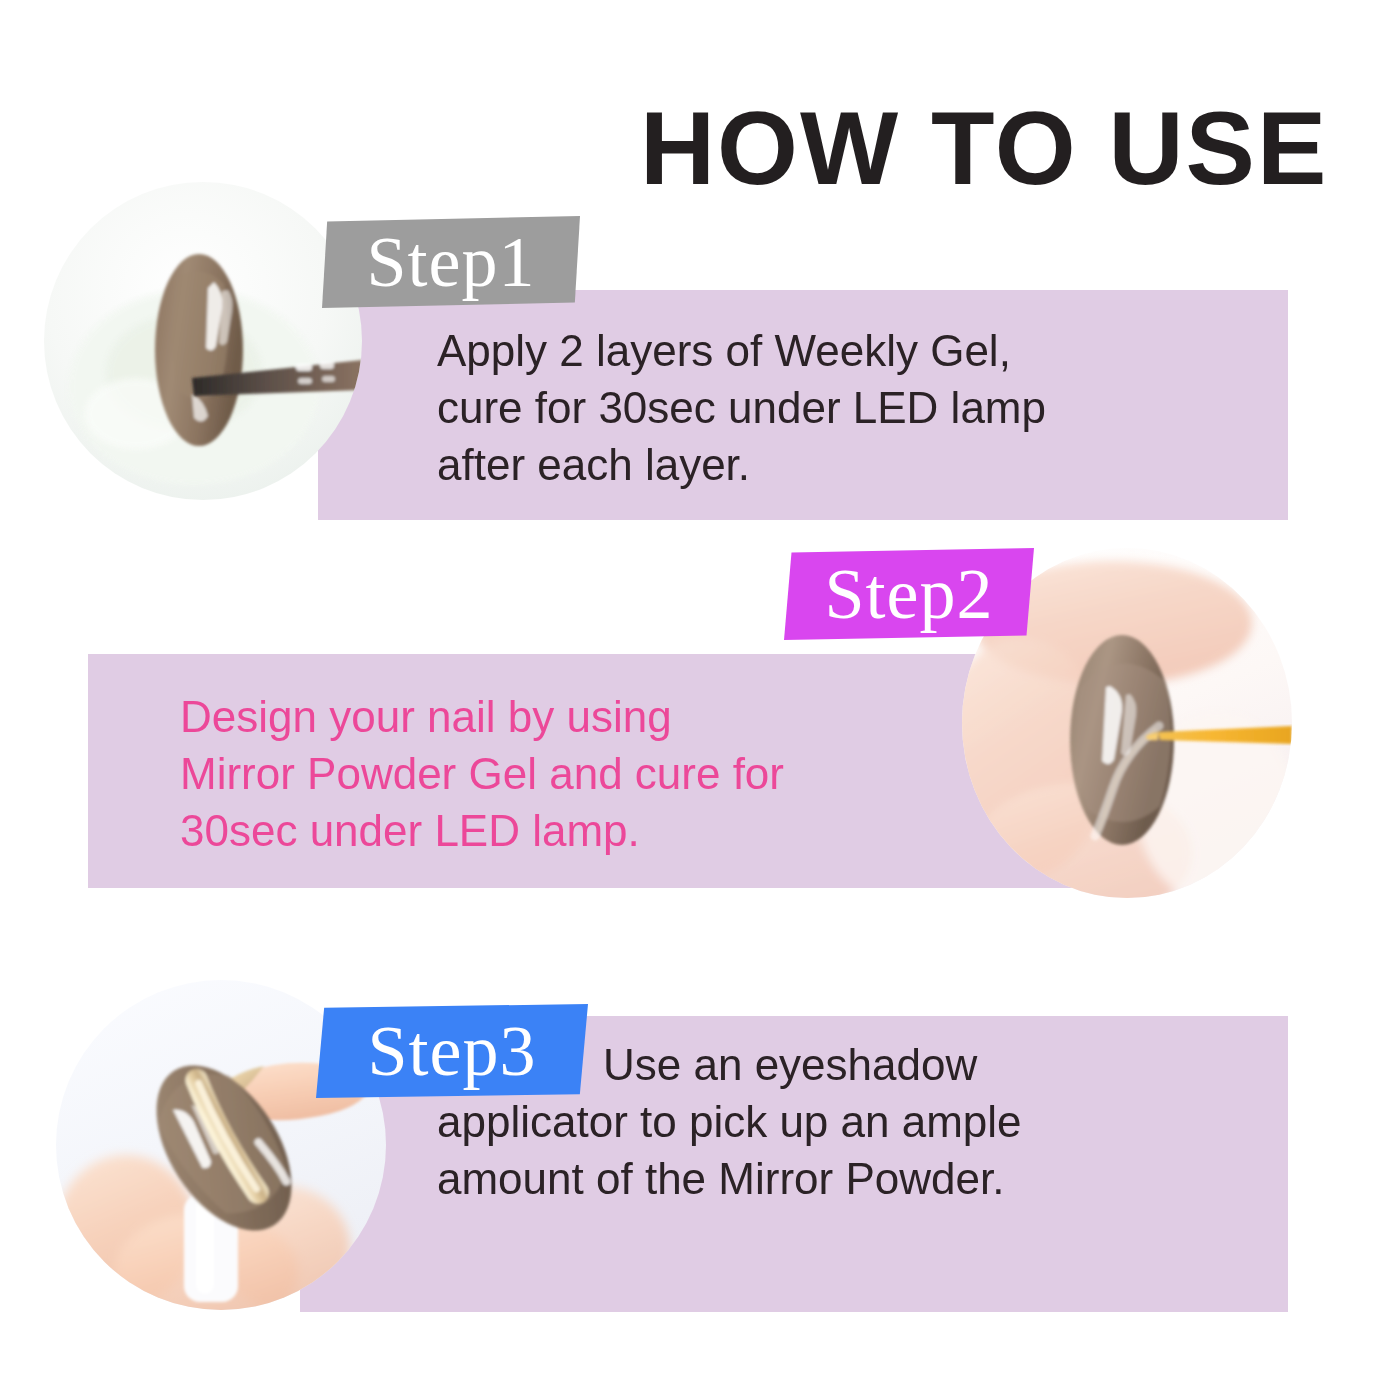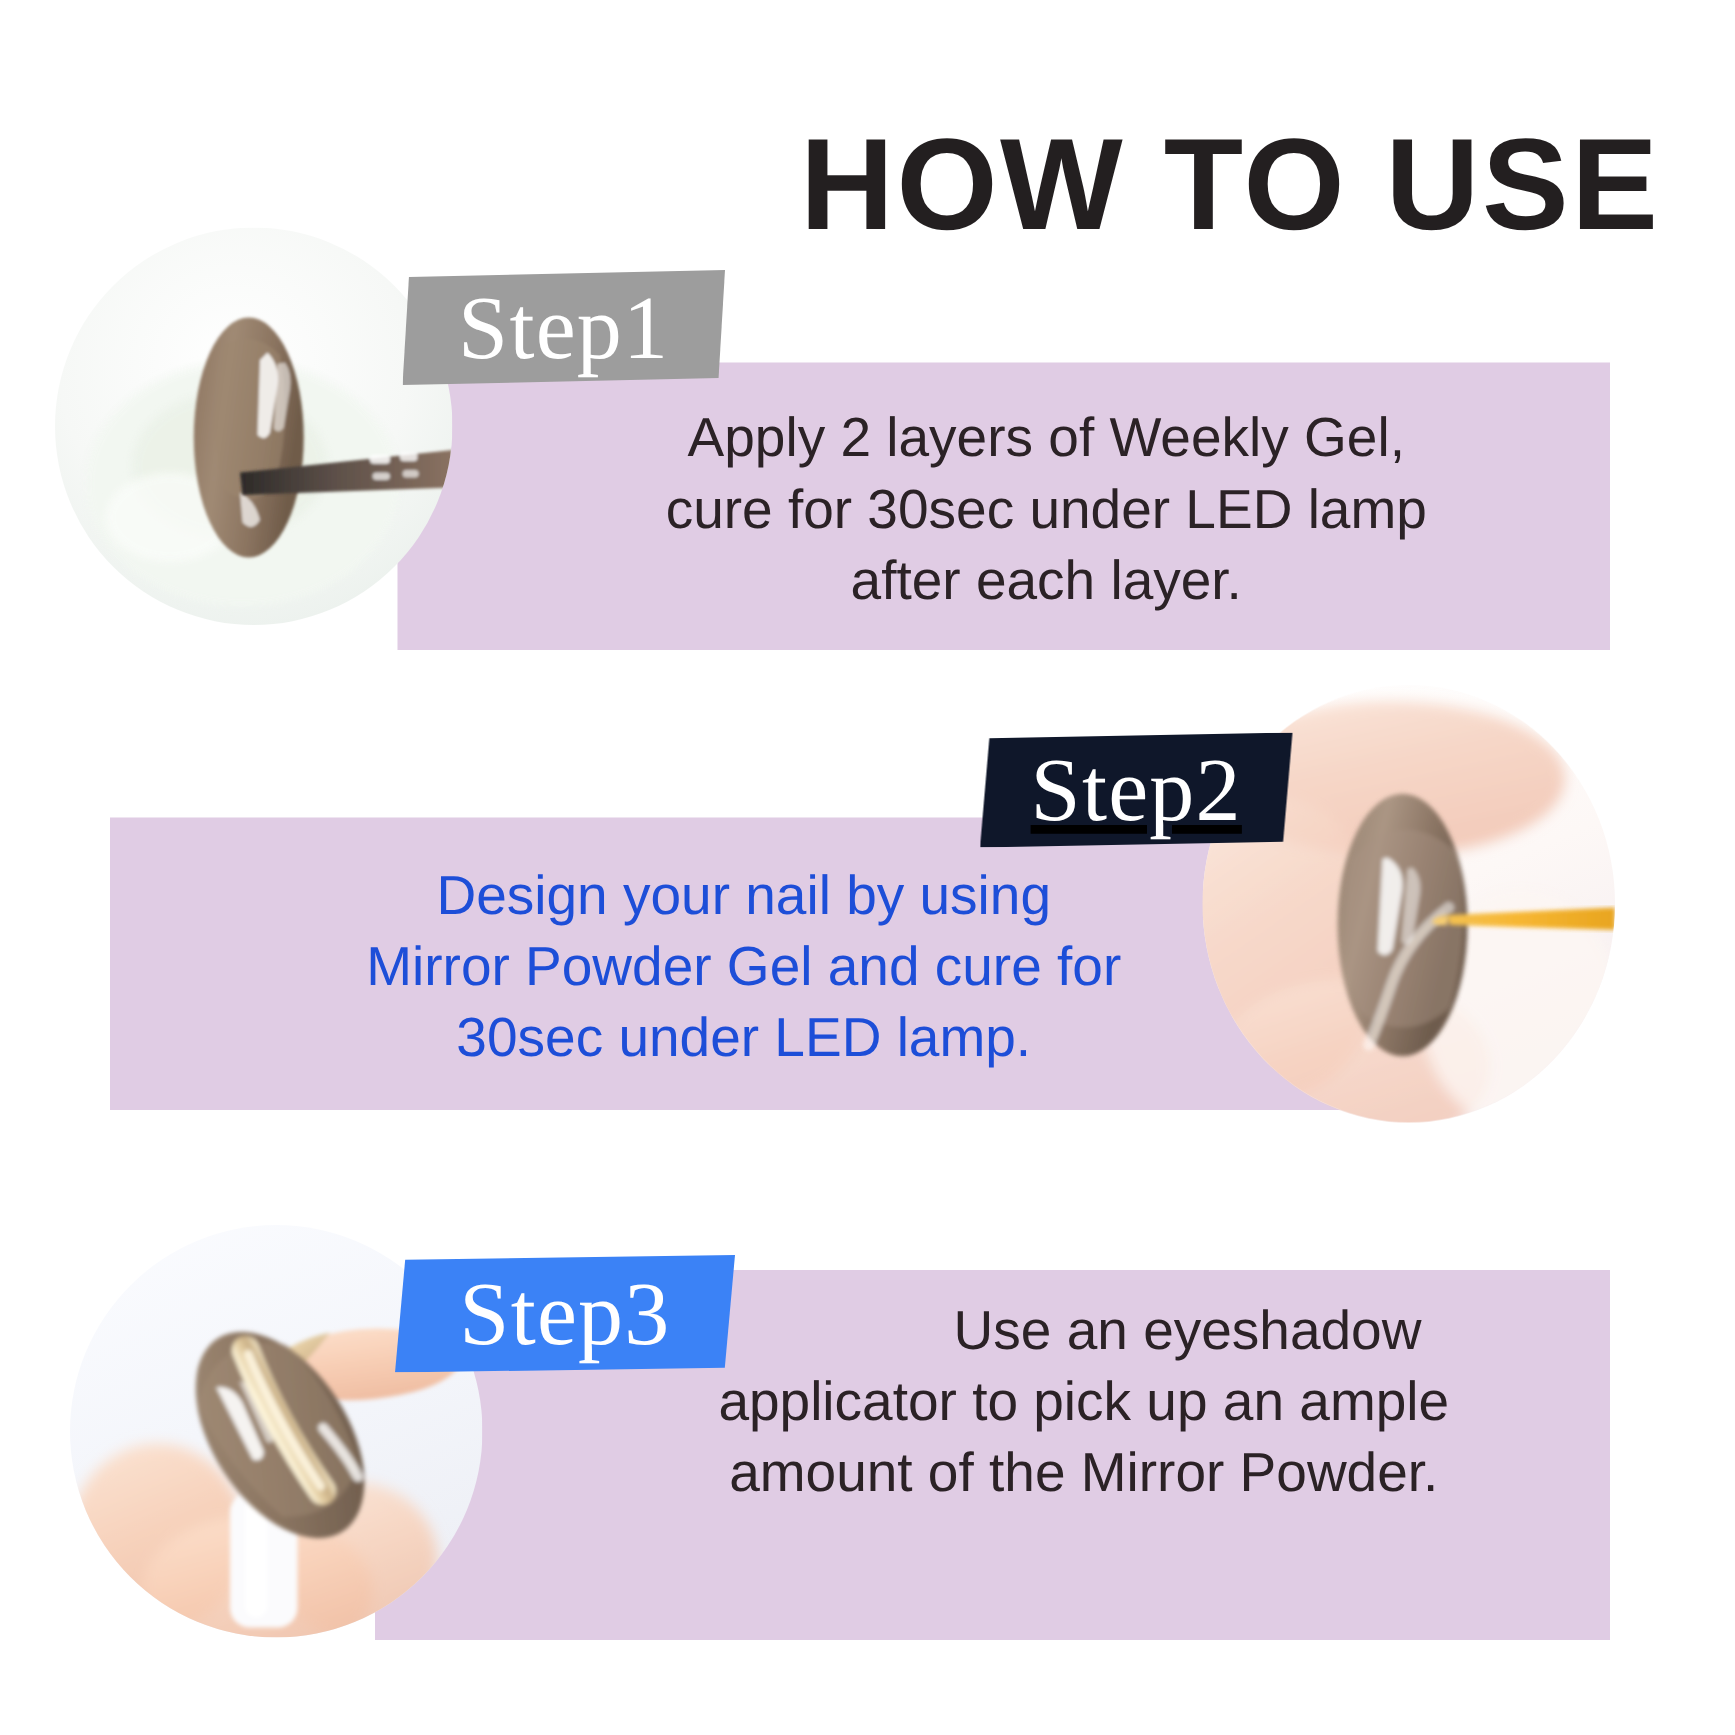--- a/index.html
+++ b/index.html
@@ -32,21 +32,20 @@
   }
   .panel-text {
     position:absolute;
     color:#2b2226;
     font-family:"Liberation Sans", sans-serif;
     font-weight:400;
     font-size:44px;
     line-height:1.30;
     letter-spacing:0px;
     white-space:pre-line;
-    text-align:center;
   }
 
   
   .banner {
     position:absolute;
     background:#9d9d9d;
     display:flex;
     align-items:center;
     justify-content:center;
   }
@@ -185,25 +184,25 @@
       <path d="M193 182 q-30 24 -42 58 q-8 26 -14 42" stroke="#d9cabb" stroke-width="4" fill="none" opacity="0.7" stroke-linecap="round"></path>
     </g>
 
     <g filter="url(#blur2s)">
       <path d="M196 184 L330 178 L330 196 L198 192 Z" fill="url(#p2brush)"></path>
       <path d="M196 184 q-12 2 -12 5 q0 4 12 3 Z" fill="#f7cd72"></path>
     </g>
   </svg>
 </div>
 
-<div class="banner" style="left: 784px; top: 586px; width: 250px; height: 92px; clip-path: polygon(3% 5%, 100% 0%, 97% 95%, 0% 100%); background: #0f172a; text-decoration: underline;">
+<div class="banner" style="left: 784px; top: 548px; width: 250px; height: 92px; clip-path: polygon(3% 5%, 100% 0%, 97% 95%, 0% 100%); background: #d946ef;">
   <span>Step2</span>
 </div>
 
-<div class="panel-text" style="left: 180px; top: 688px; width: 830px; color: #1d4ed8;">Design your nail by using
+<div class="panel-text" style="left: 180px; top: 688px; width: 830px; color: #ec4899;">Design your nail by using
 Mirror Powder Gel and cure for
 30sec under LED lamp.</div>
 
 <div class="panel" style="left: 300px; top: 1016px; width: 988px; height: 296px; background: rgb(224, 204, 228);"></div>
 
 <div class="photo" style="left:56px; top:980px; width:330px; height:330px;">
   <svg viewBox="0 0 330 330" preserveAspectRatio="xMidYMid slice" aria-hidden="true">
     <defs>
       <linearGradient id="p3bg" x1="0" y1="0" x2="0.4" y2="1">
         <stop offset="0%" stop-color="#fbfcff"></stop>

